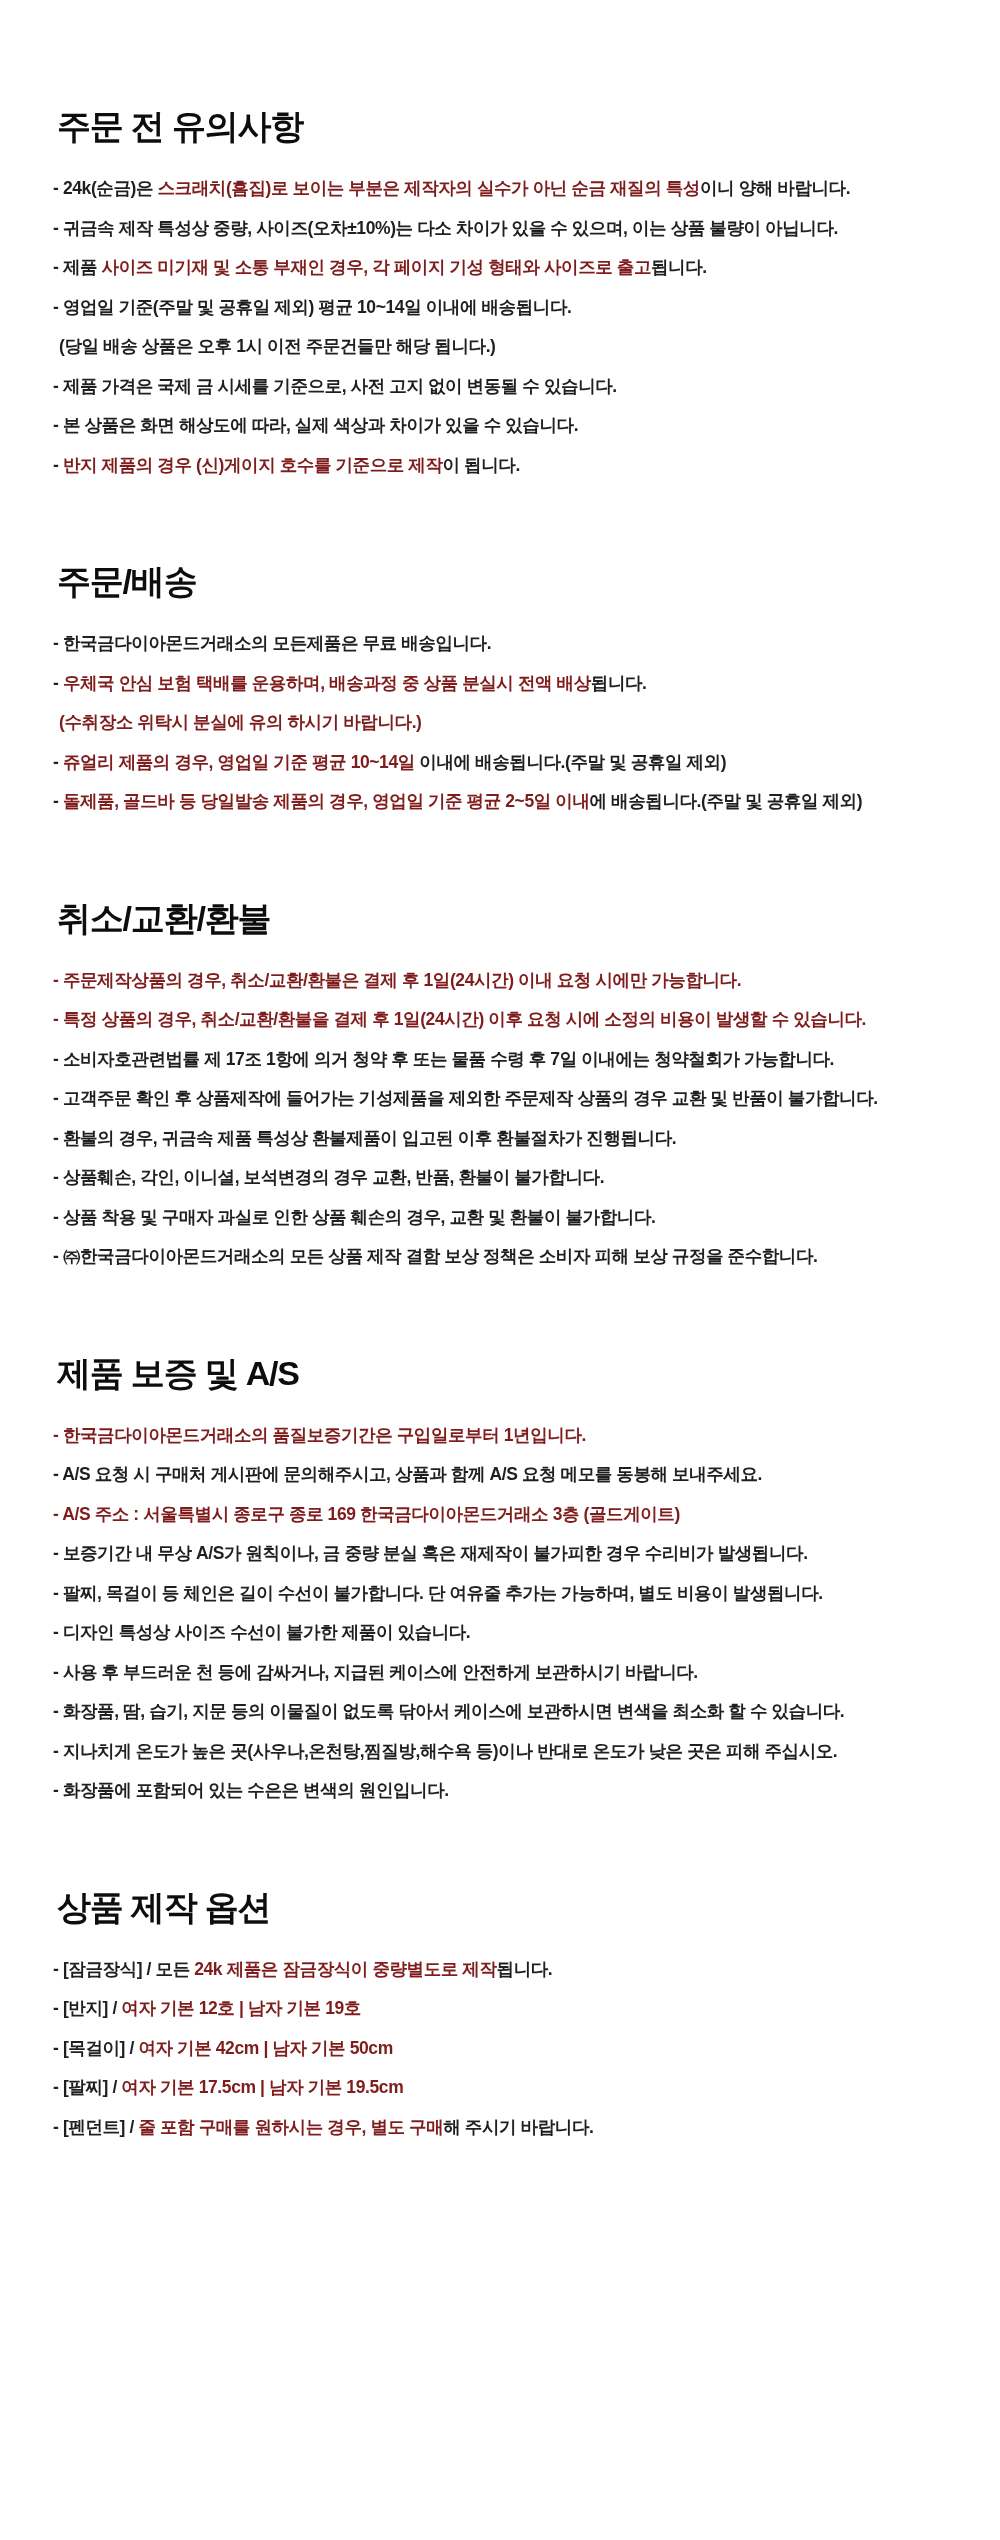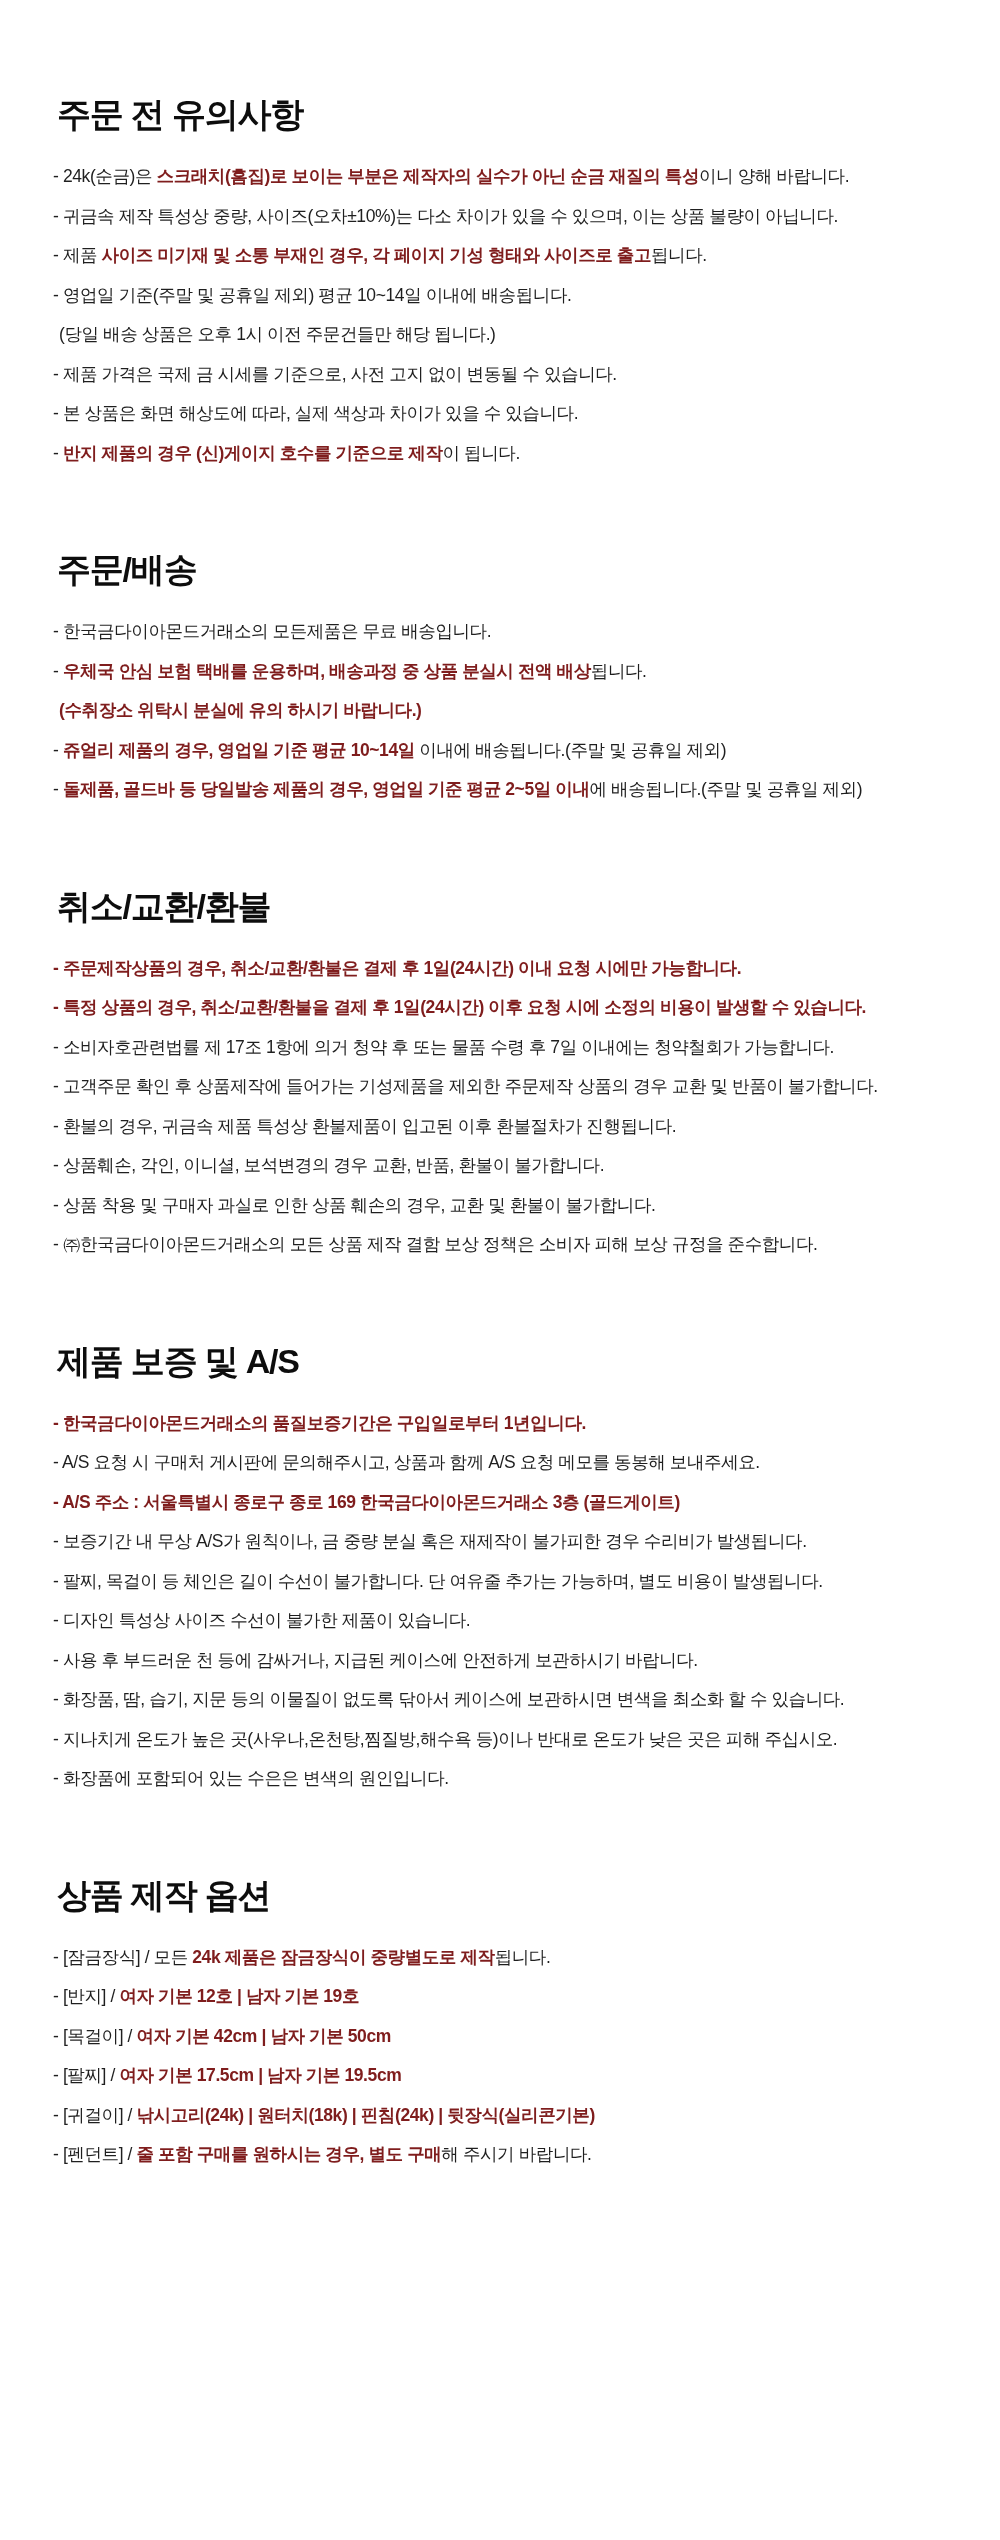--- a/index.html
+++ b/index.html
@@ -15,30 +15,30 @@
     padding: 90px 30px 0 53px;
   }
   .section-title {
     font-size: 34px;
     font-weight: 800;
     color: #0d0d0d;
     line-height: 40px;
     letter-spacing: -1.2px;
     margin: 76px 0 23px 4px;
   }
-  .section:first-child .section-title { margin-top: 4px; }
+  .section:first-child .section-title { margin-top: 16px; }
   .line {
     font-size: 17.5px;
     line-height: 39.5px;
     color: #1f1f1f;
     letter-spacing: -0.4px;
     white-space: nowrap;
   }
   .line.indent { padding-left: 6px; }
-  .seg { font-weight: 400; }
+  .seg { font-weight: 700; }
   .seg.bold { font-weight: 700; color: #7f1d1d; }
 </style>
 </head>
 <body>
 
 <main id="content" class="content">
     <section class="section">
       <h2 class="section-title">주문 전 유의사항</h2>
       <div class="line"><span class="seg">- 24k(순금)은 </span><span class="seg bold">스크래치(흠집)로 보이는 부분은 제작자의 실수가 아닌 순금 재질의 특성</span><span class="seg">이니 양해 바랍니다.</span></div>
       <div class="line"><span class="seg">- 귀금속 제작 특성상 중량, 사이즈(오차±10%)는 다소 차이가 있을 수 있으며, 이는 상품 불량이 아닙니다.</span></div>
@@ -82,16 +82,15 @@
       <div class="line"><span class="seg">- 화장품, 땀, 습기, 지문 등의 이물질이 없도록 닦아서 케이스에 보관하시면 변색을 최소화 할 수 있습니다.</span></div>
       <div class="line"><span class="seg">- 지나치게 온도가 높은 곳(사우나,온천탕,찜질방,해수욕 등)이나 반대로 온도가 낮은 곳은 피해 주십시오.</span></div>
       <div class="line"><span class="seg">- 화장품에 포함되어 있는 수은은 변색의 원인입니다.</span></div>
     </section>
     <section class="section">
       <h2 class="section-title">상품 제작 옵션</h2>
       <div class="line"><span class="seg">- [잠금장식] / 모든 </span><span class="seg bold">24k 제품은 잠금장식이 중량별도로 제작</span><span class="seg">됩니다.</span></div>
       <div class="line"><span class="seg">- [반지] / </span><span class="seg bold">여자 기본 12호 | 남자 기본 19호</span></div>
       <div class="line"><span class="seg">- [목걸이] / </span><span class="seg bold">여자 기본 42cm | 남자 기본 50cm</span></div>
       <div class="line"><span class="seg">- [팔찌] / </span><span class="seg bold">여자 기본 17.5cm | 남자 기본 19.5cm</span></div>
-      <div class="line"><span class="seg">- [귀걸이] / </span><span class="seg bold">낚시고리(24k) | 원터치(18k) | 핀침(24k) | 뒷장식(실리콘기본)</span></div>
       <div class="line"><span class="seg">- [펜던트] / </span><span class="seg bold">줄 포함 구매를 원하시는 경우, 별도 구매</span><span class="seg">해 주시기 바랍니다.</span></div>
     </section>
   </main>
 
 </body></html>

